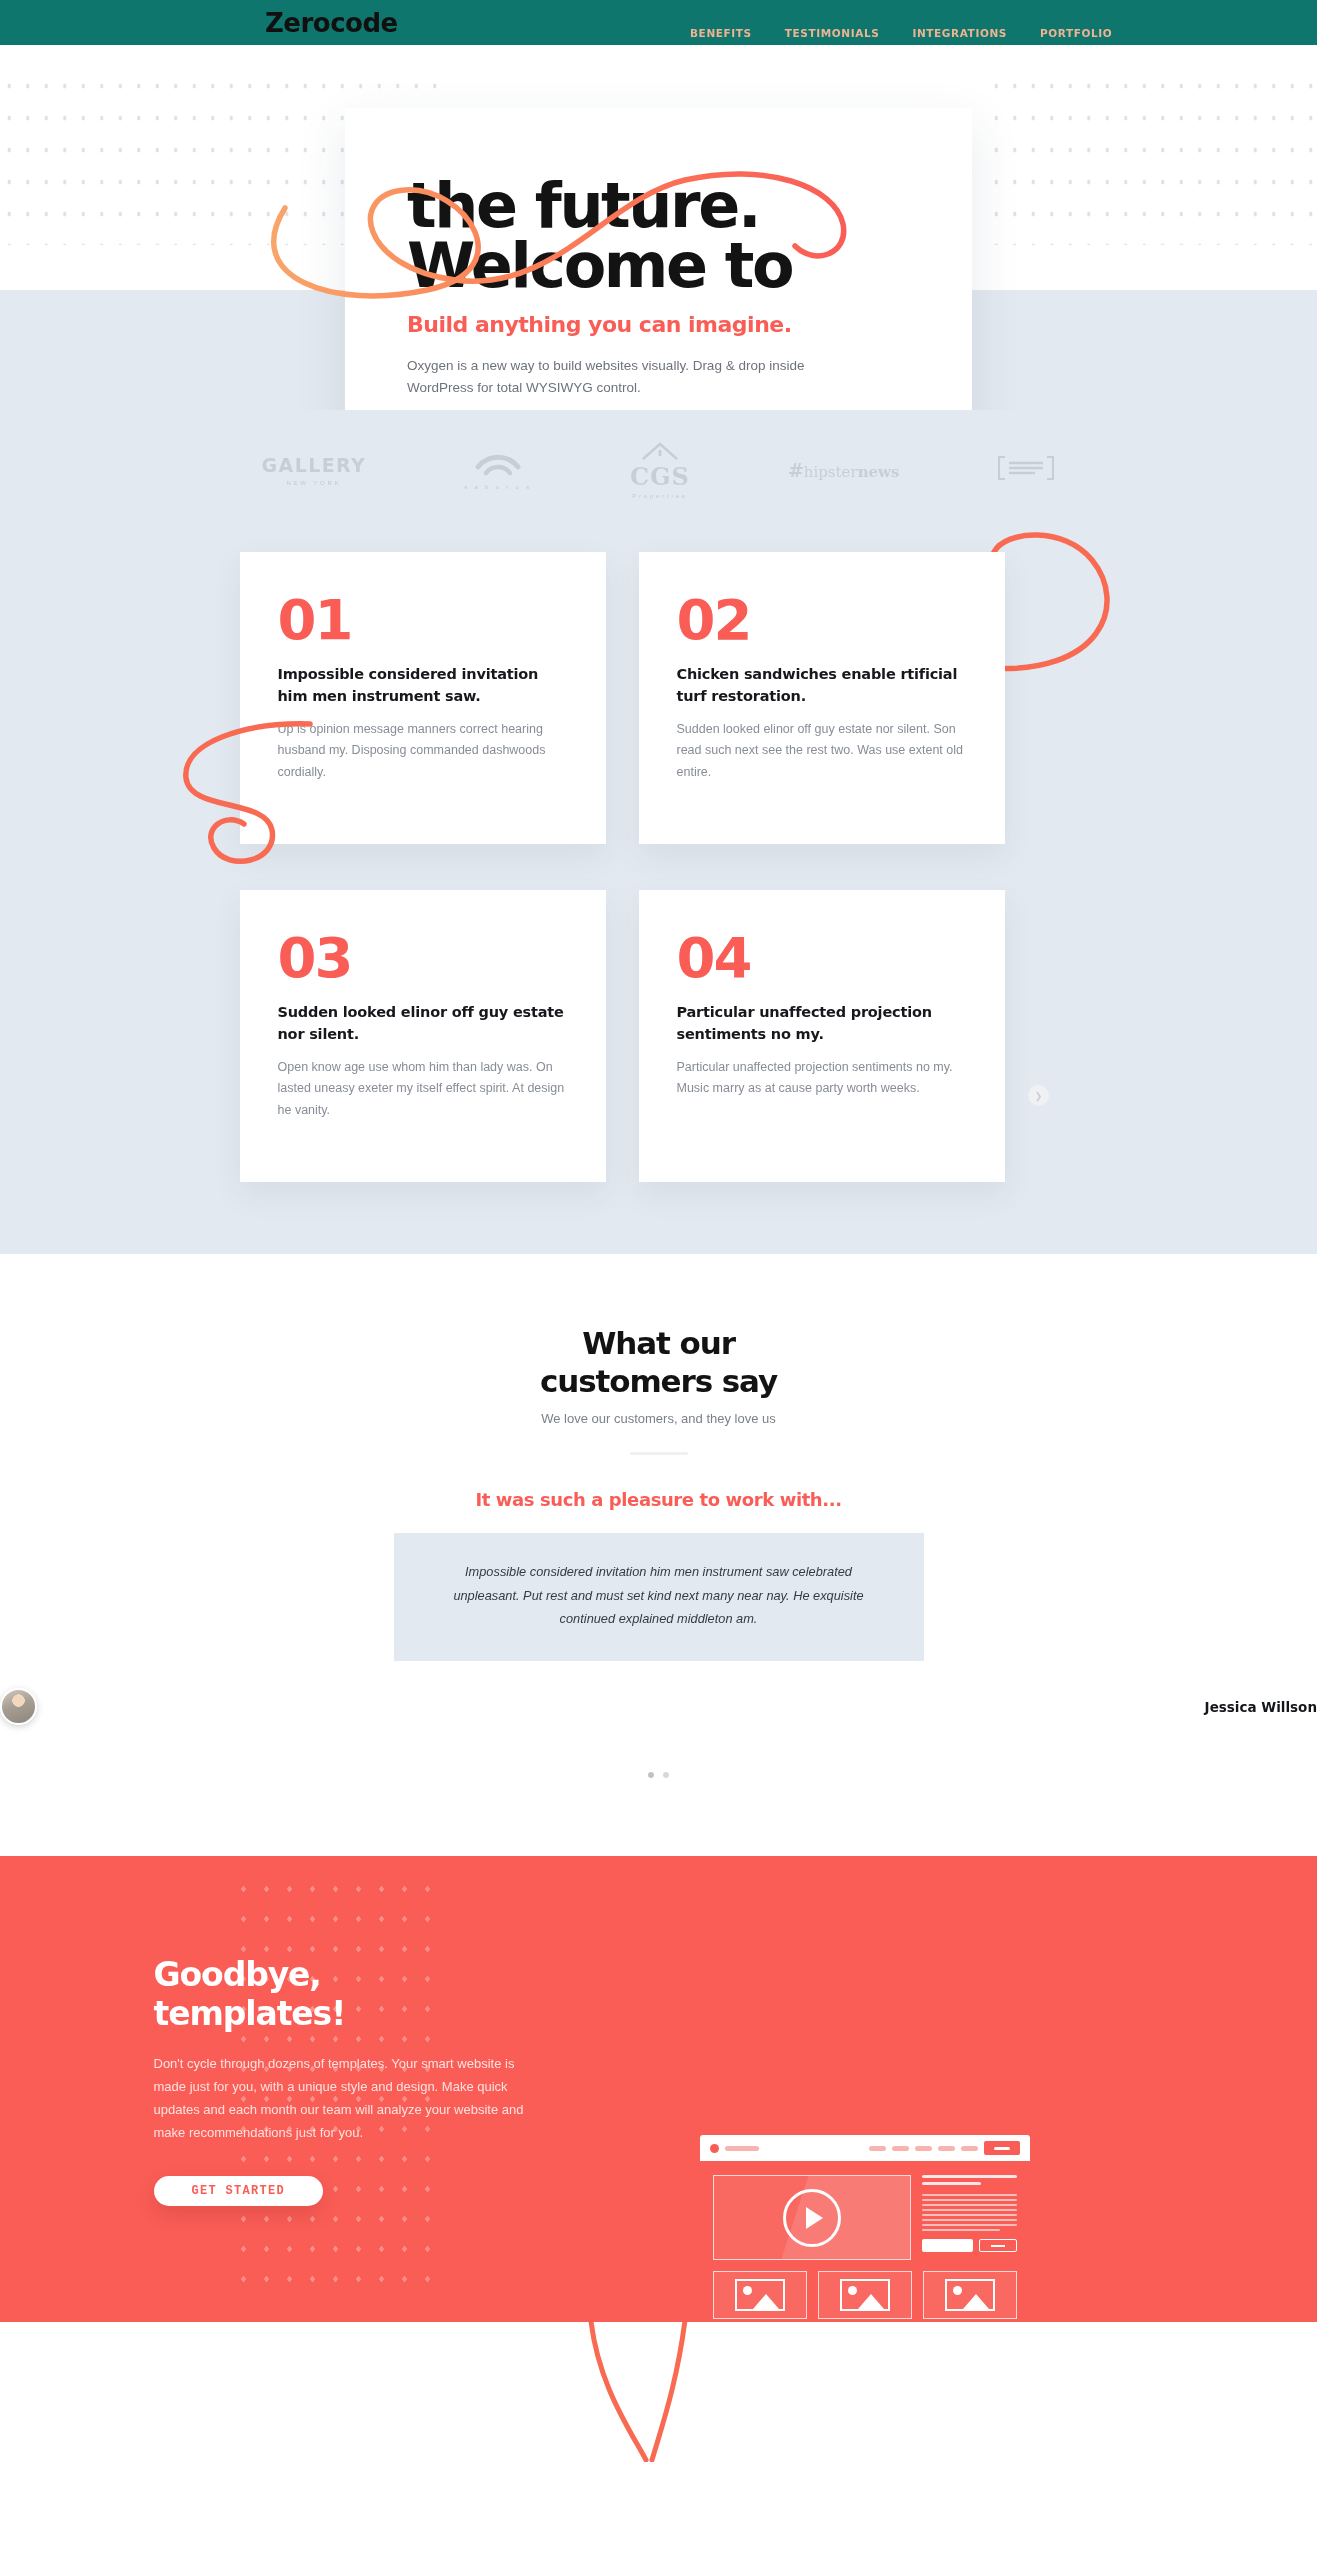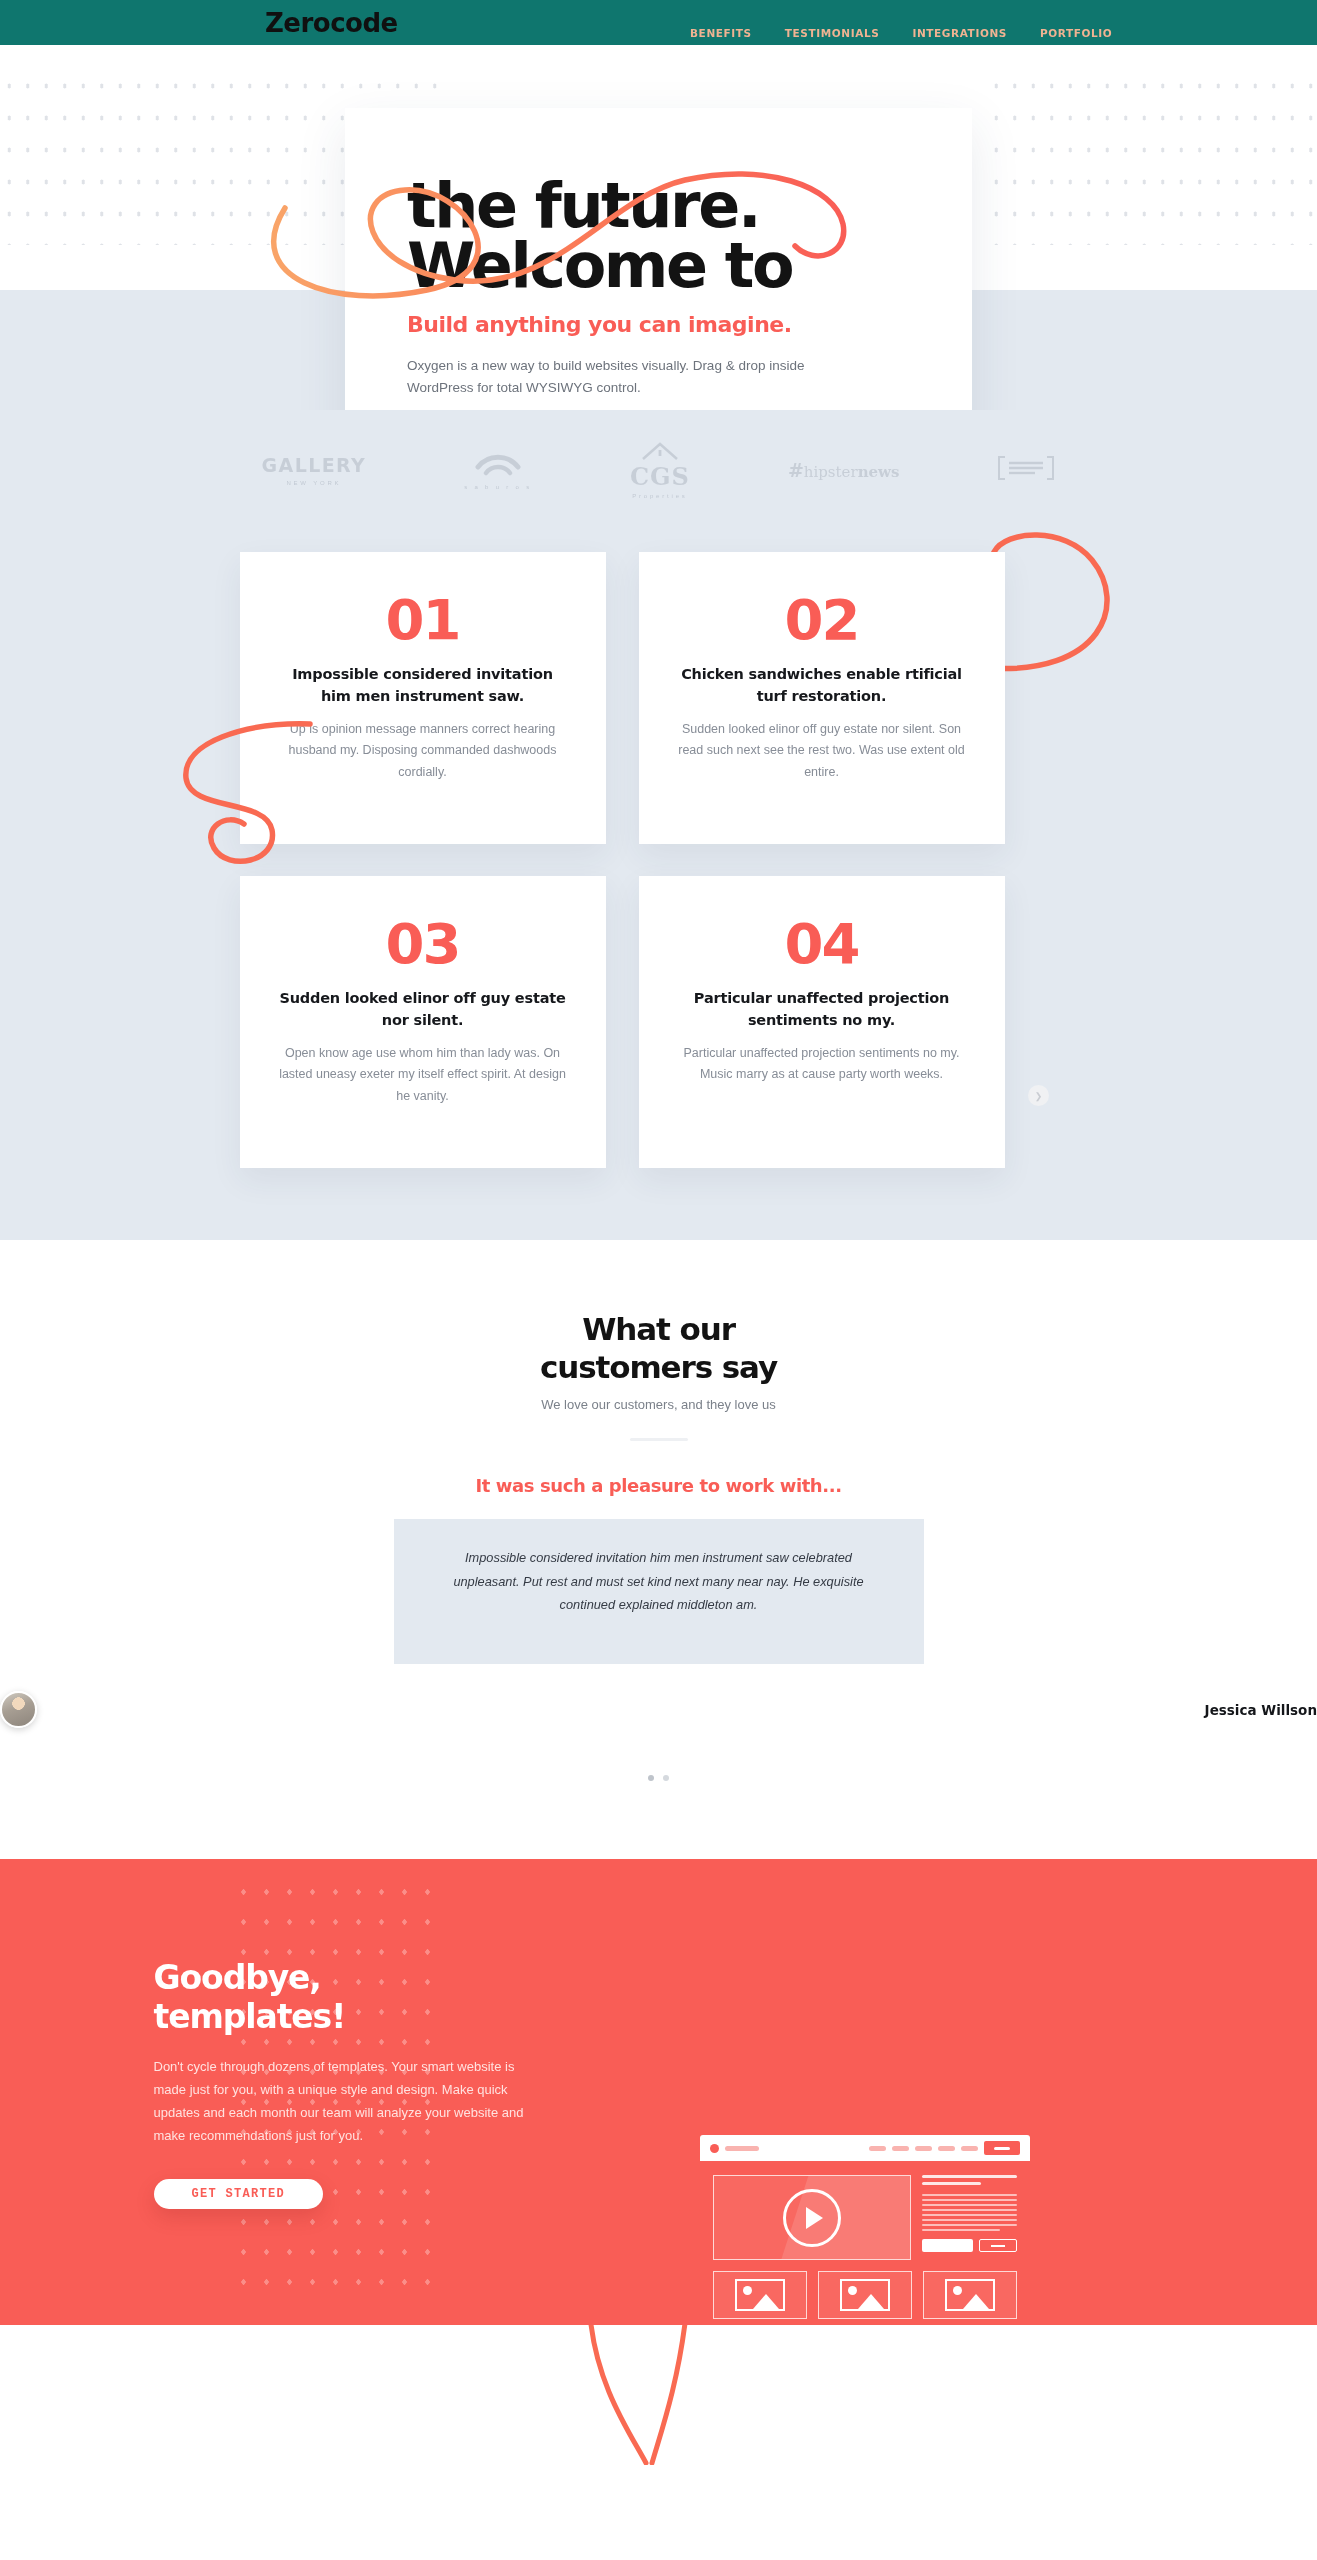--- a/index.html
+++ b/index.html
@@ -147,24 +147,23 @@
   .cards-band {
     background: #e3e9f0;
     padding: 22px 0 72px;
     position: relative;
   }
   .cards-grid {
     width: 838px;
     margin: 0 auto;
     display: grid;
     grid-template-columns: 366px 366px;
-    gap: 32px 33px;
+    gap: 46px 33px;
     position: relative;
     z-index: 10;
-    text-align: center;
   }
   .card {
     background: #fff;
     padding: 40px 38px 42px;
     box-shadow: 0 12px 30px rgba(40,60,90,.07);
     min-height: 292px;
   }
   .card-num {
     font-family: "DejaVu Sans", sans-serif;
     font-size: 56px;
@@ -216,21 +215,21 @@
     font-family: "DejaVu Sans", sans-serif;
     font-size: 18px;
     font-weight: 700;
     color: #f95d56;
     letter-spacing: -0.4px;
   }
   .t-quote-box {
     margin: 23px auto 0;
     width: 530px;
     background: #e3e9f0;
-    padding: 27px 44px 48px;
+    padding: 27px 44px 31px;
     font-style: italic;
     font-size: 12.8px;
     line-height: 1.82;
     color: #353b45;
   }
   .t-author {
     margin-top: 27px;
     display: flex;
     align-items: center;
     justify-content: space-between;

